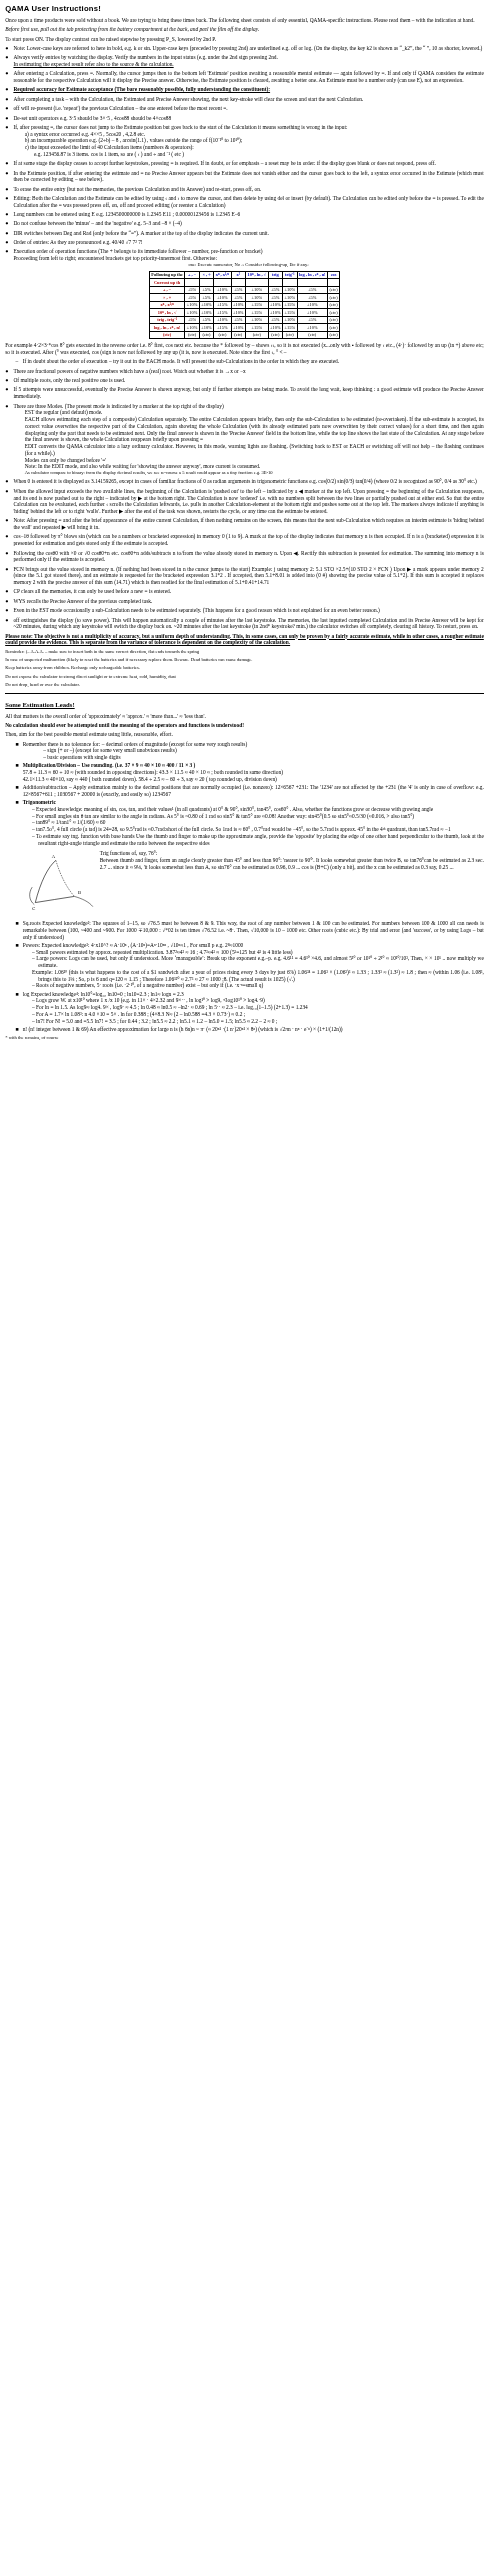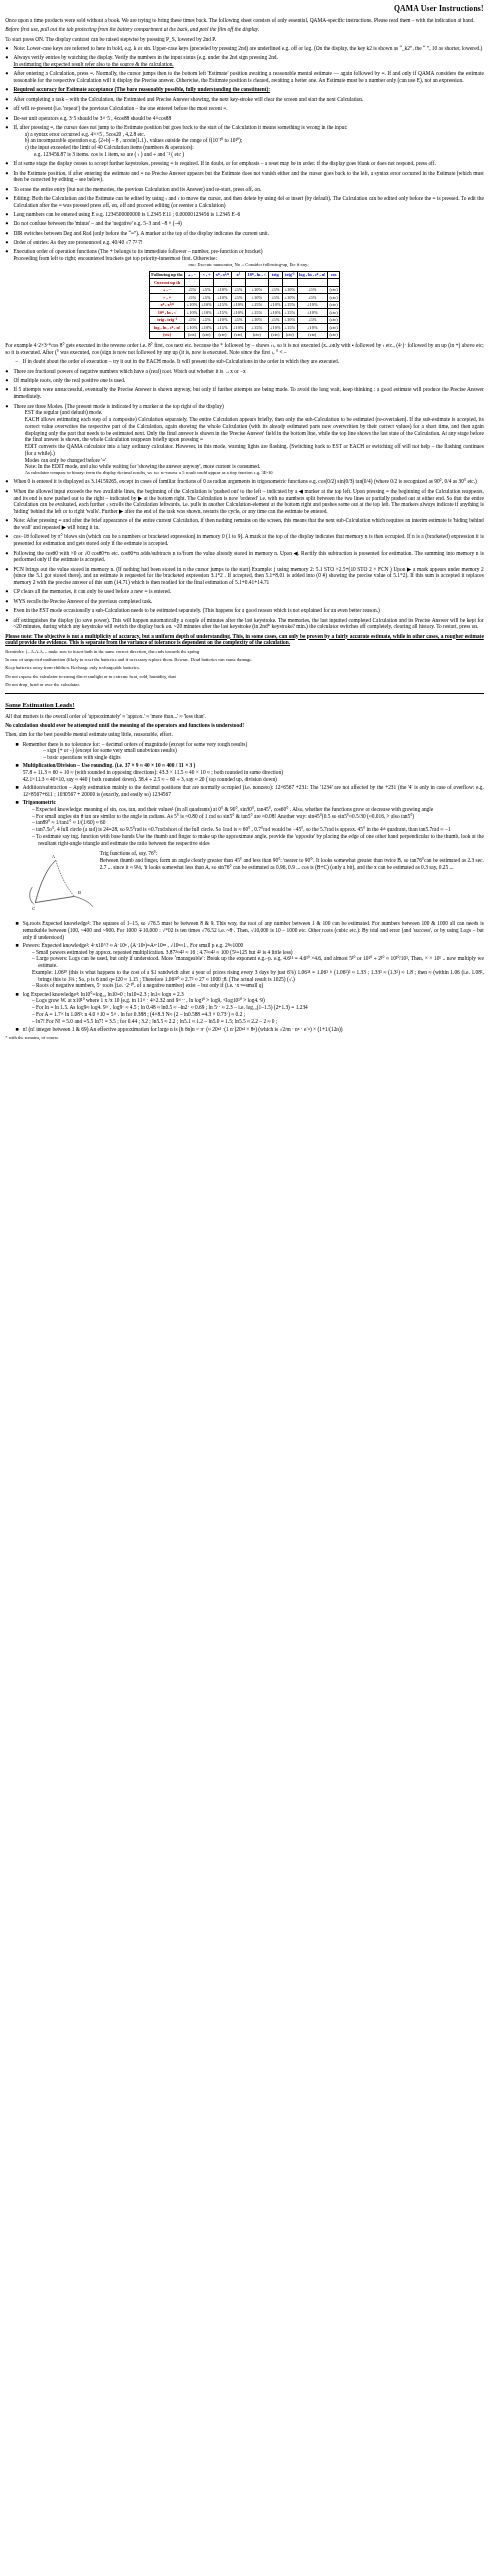--- a/index.html
+++ b/index.html
@@ -5,24 +5,24 @@
   html,body{margin:0;padding:0;background:#ffffff;}
   body{
     font-family:"Liberation Serif", serif;
     font-size:5.4px;
     line-height:1.25;
     color:#000;
     width:489px;
   }
   .page{width:489px;padding:2.1px 5.2px 10.3px 5.2px;box-sizing:border-box;}
   h1.title{
-    font-family:Liberation Serif, serif;
+    font-family:Liberation Sans, sans-serif;
     font-size:7.7px;
     font-weight:bold;
-    text-align:right;
+    text-align:left;
     margin:2.1px 0 3.1px 0;
     letter-spacing:0.2px;
   }
   h2.subtitle{
     font-size:6.7px;
     font-weight:bold;
     margin:7.2px 0 3.1px 0;
     text-decoration:underline;
   }
   p{margin:2.6px 0;text-align:justify;}

